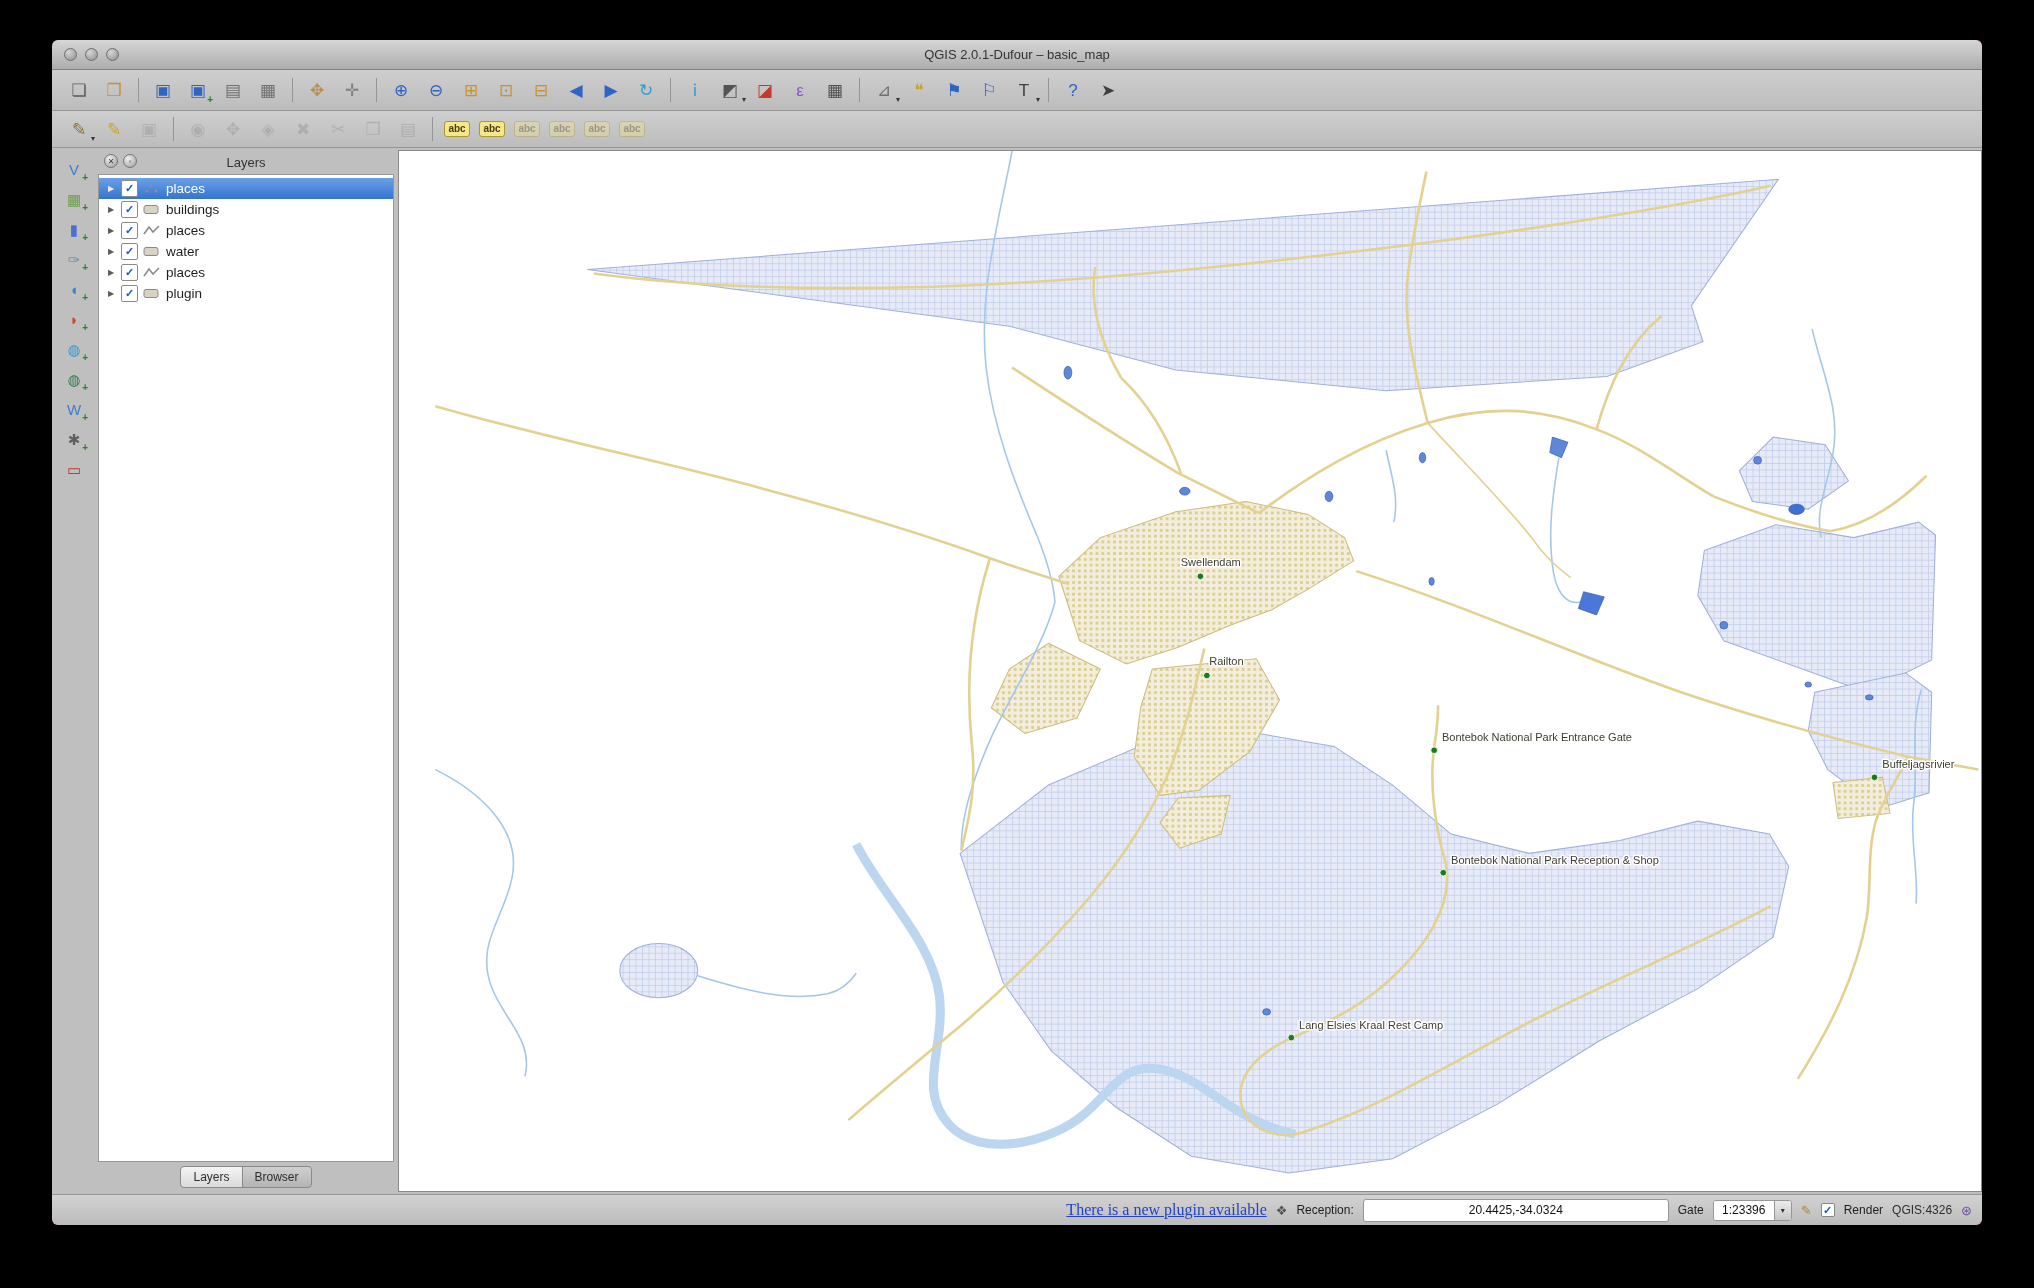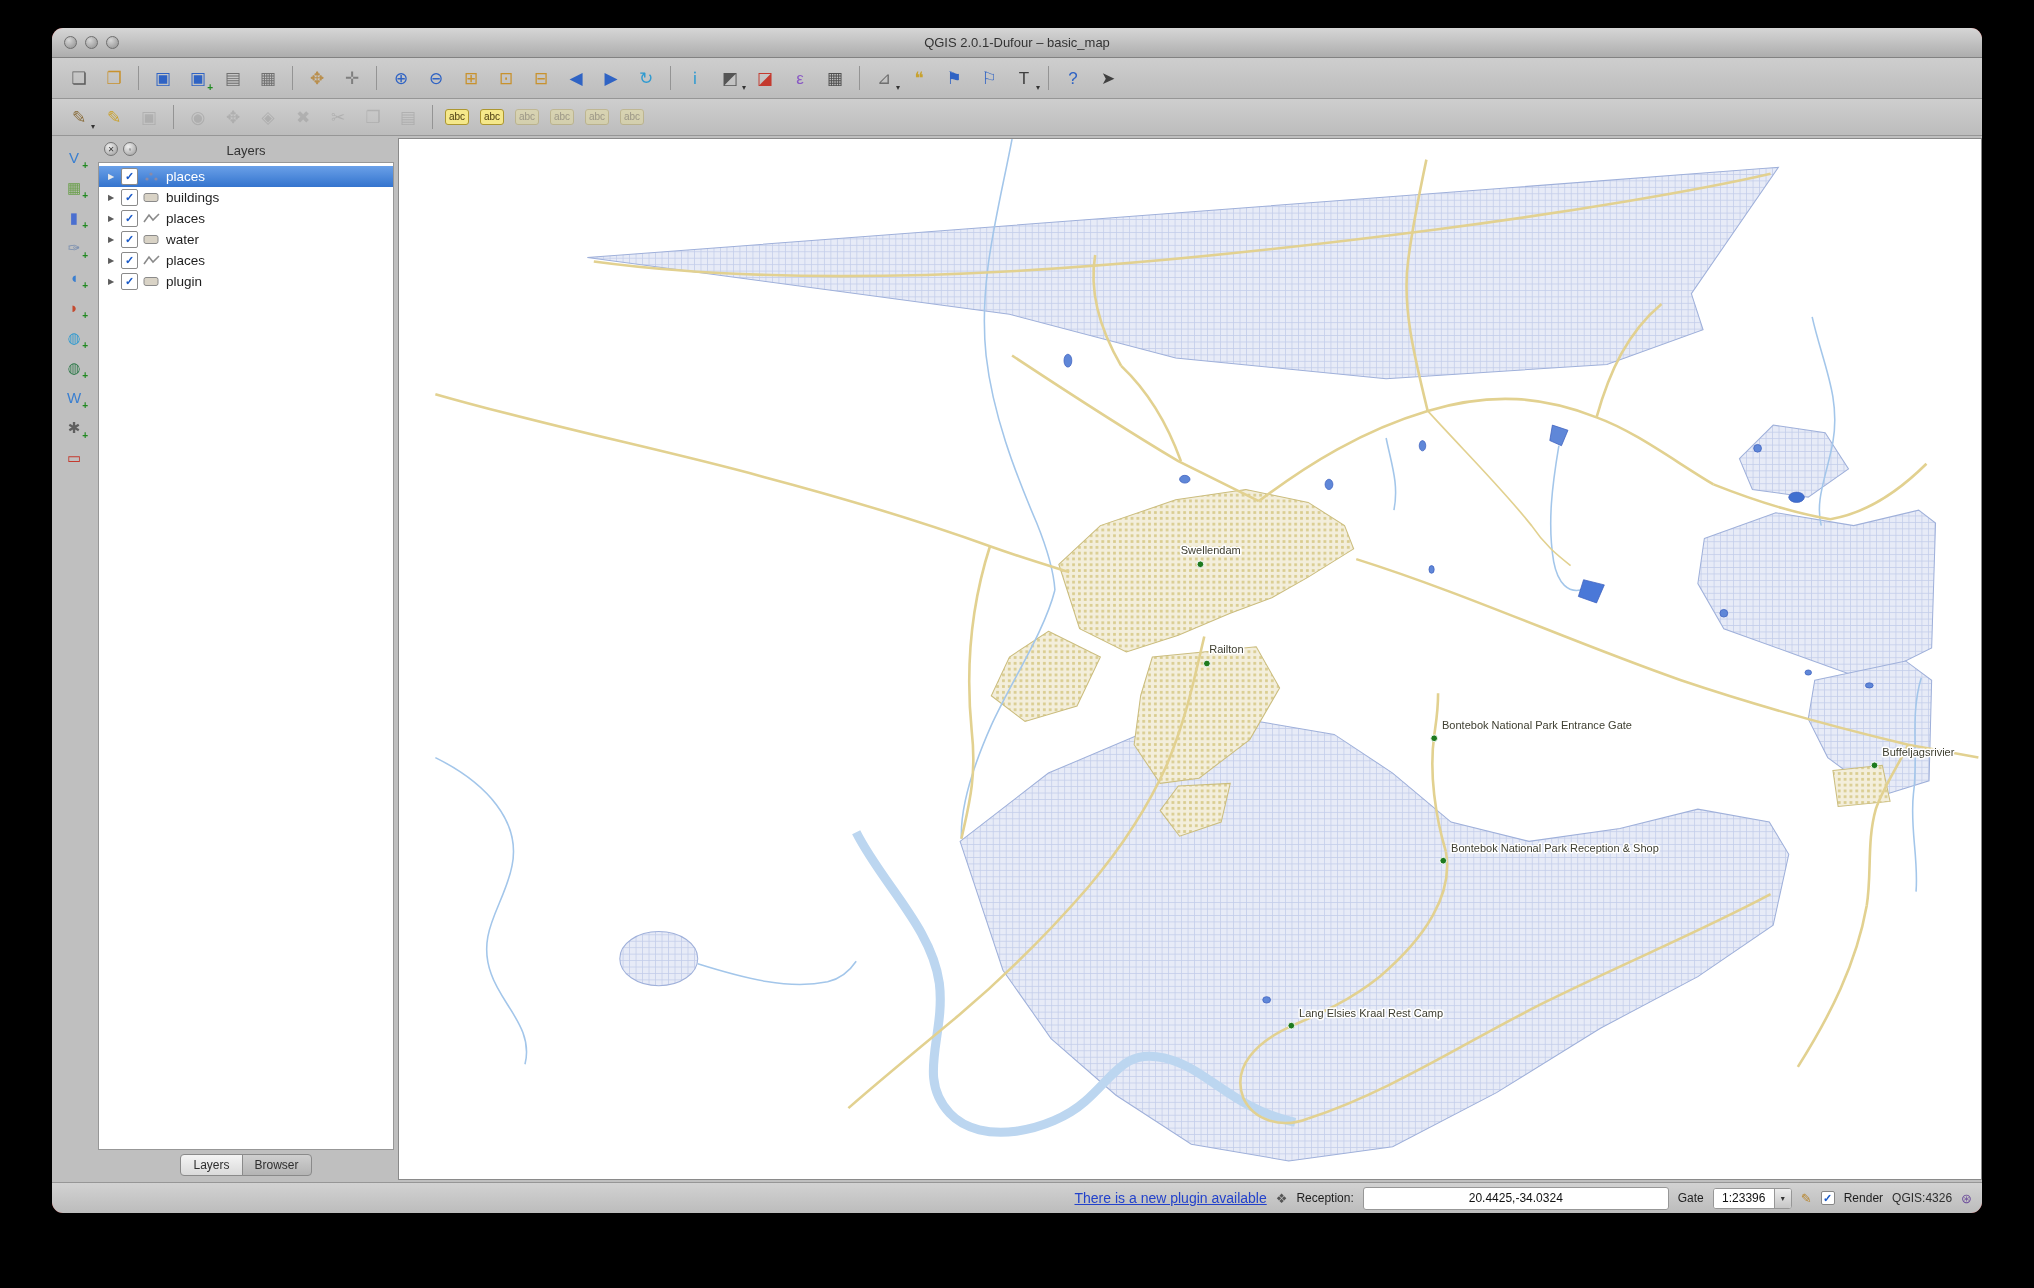--- a/index.html
+++ b/index.html
@@ -1,22 +1,22 @@
 <!DOCTYPE html>
 <html><head>
 <meta charset="utf-8">
 <style>
   html,body{margin:0;padding:0;}
   body{
     width:2034px;height:1288px;background:#000;overflow:hidden;position:relative;
     font-family:"Liberation Sans",sans-serif;
   }
   .window{
-    position:absolute;left:52px;top:28px;width:1930px;height:1185px;
-    background:#b91c1c;border-radius:11px;overflow:hidden;
+    position:absolute;left:52px;top:40px;width:1930px;height:1185px;
+    background:#b91c1c;border-radius:6px;overflow:hidden;
     box-shadow:0 25px 70px rgba(0,0,0,.65);
     display:flex;flex-direction:column;
   }
   
   .titlebar{
     height:29px;flex:0 0 29px;background:linear-gradient(#d6d6d6,#adadad);
     border-bottom:1px solid #828282;display:flex;align-items:center;position:relative;
   }
   .traffic{position:absolute;left:12px;top:0;height:100%;display:flex;align-items:center;gap:8px;}
   .light{width:13px;height:13px;border-radius:50%;border:1px solid #6e6e6e;
@@ -26,21 +26,21 @@
   .toolbar{display:flex;align-items:center;padding:0 10px;gap:1px;
     background:linear-gradient(#cecece,#bcbcbc);border-bottom:1px solid #969696;}
   .toolbar.row1{height:40px;flex:0 0 40px;}
   .toolbar.row2{height:36px;flex:0 0 36px;}
   .tb-btn{width:34px;height:30px;display:flex;align-items:center;justify-content:center;
     background:transparent;border:none;border-radius:4px;position:relative;
     font-size:17px;cursor:default;padding:0;font-family:"Liberation Sans",sans-serif;}
   .tb-btn .glyph{line-height:1;}
   .tb-btn.dim{opacity:.35;}
   .tb-btn.abc .glyph{background:#f5e88a;border:1px solid #ad9730;border-radius:3px;
-    font-size:10px;font-weight:normal;color:#4a3c10;padding:2px 3px;}
+    font-size:10px;font-weight:bold;color:#4a3c10;padding:2px 3px;}
   .dropdown-caret{position:absolute;right:1px;bottom:1px;font-size:8px;color:#333;}
   .plus-badge{position:absolute;right:2px;bottom:0;font-size:10px;font-weight:bold;color:#1f8a1f;}
   .tb-sep{width:1px;height:24px;background:#949494;margin:0 6px;flex:0 0 1px;}
   
   .main{display:flex;flex:1;min-height:0;background:#bfbfbf;}
   #dock-left{width:44px;flex:0 0 44px;display:flex;flex-direction:column;align-items:center;
     padding-top:8px;gap:3px;}
   #dock-left .tb-btn{width:32px;height:27px;font-size:15px;}
   
   .layers-panel{width:296px;flex:0 0 296px;display:flex;flex-direction:column;
@@ -73,21 +73,21 @@
   .map-area{flex:1;background:#fff;border:1px solid #8a8a8a;margin:2px 0;position:relative;overflow:hidden;}
   .map-area svg{position:absolute;inset:0;width:100%;height:100%;display:block;}
   .place-label{font-family:"Liberation Sans",sans-serif;font-size:8.5px;fill:#3e3e30;
     stroke:#fff;stroke-width:2.4px;paint-order:stroke;stroke-linejoin:round;}
   .place-dot{fill:#1e7a1e;stroke:#fff;stroke-width:.7;}
   
   .statusbar{height:30px;flex:0 0 30px;background:linear-gradient(#d2d2d2,#bcbcbc);
     border-top:1px solid #969696;display:flex;align-items:center;font-size:12px;color:#1e1e1e;
     padding:0 10px;gap:9px;}
   .sb-spacer{flex:1;}
-  .plugin-link{color:#2342cb;text-decoration:underline;font-size:14px;}
+  .plugin-link{color:#2342cb;text-decoration:underline;font-size:16px;font-family:Liberation Serif, serif;}
   .sb-icon{font-size:13px;color:#555;background:none;border:none;padding:0;}
   .sb-input{width:300px;height:19px;border:1px solid #979797;border-radius:3px;background:#fff;
     text-align:center;font-size:12px;font-family:"Liberation Sans",sans-serif;color:#111;}
   .scale-combo{display:flex;align-items:stretch;border:1px solid #979797;border-radius:3px;
     background:#fff;height:19px;overflow:hidden;}
   .scale-input{width:60px;border:none;text-align:center;font-size:12px;
     font-family:"Liberation Sans",sans-serif;color:#111;padding:0;}
   .combo-arrow{width:16px;background:linear-gradient(#ececec,#c6c6c6);border-left:1px solid #979797;
     font-size:8px;display:flex;align-items:center;justify-content:center;color:#333;}
   .sb-check{width:14px;height:14px;border:1px solid #888;border-radius:2px;background:#fff;

